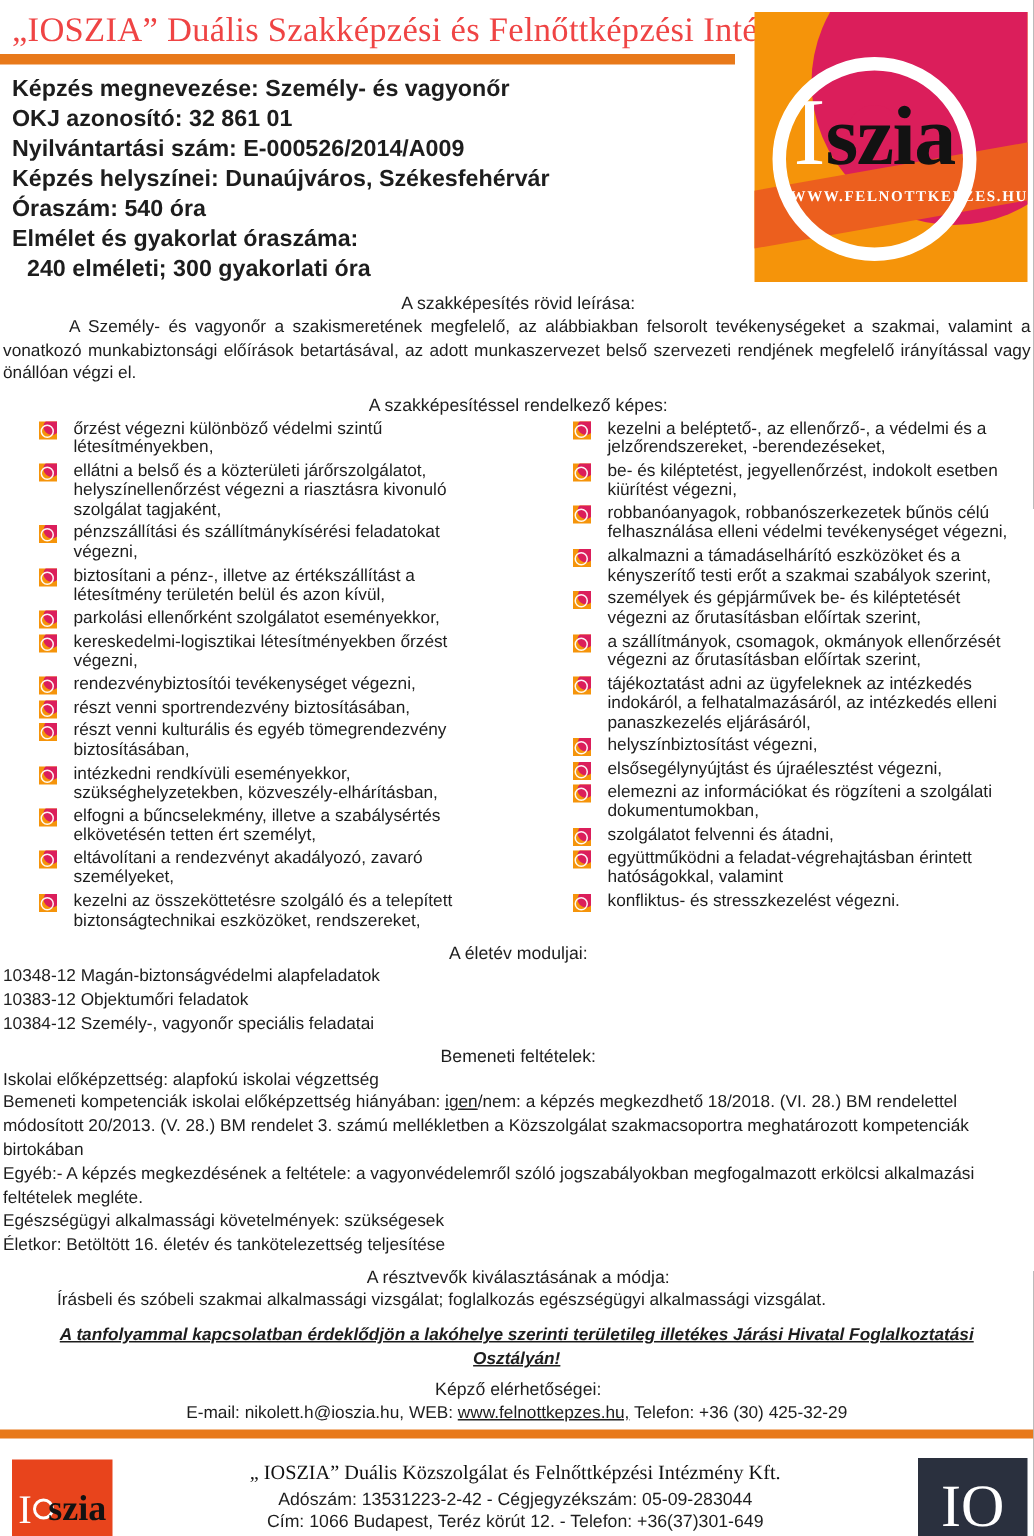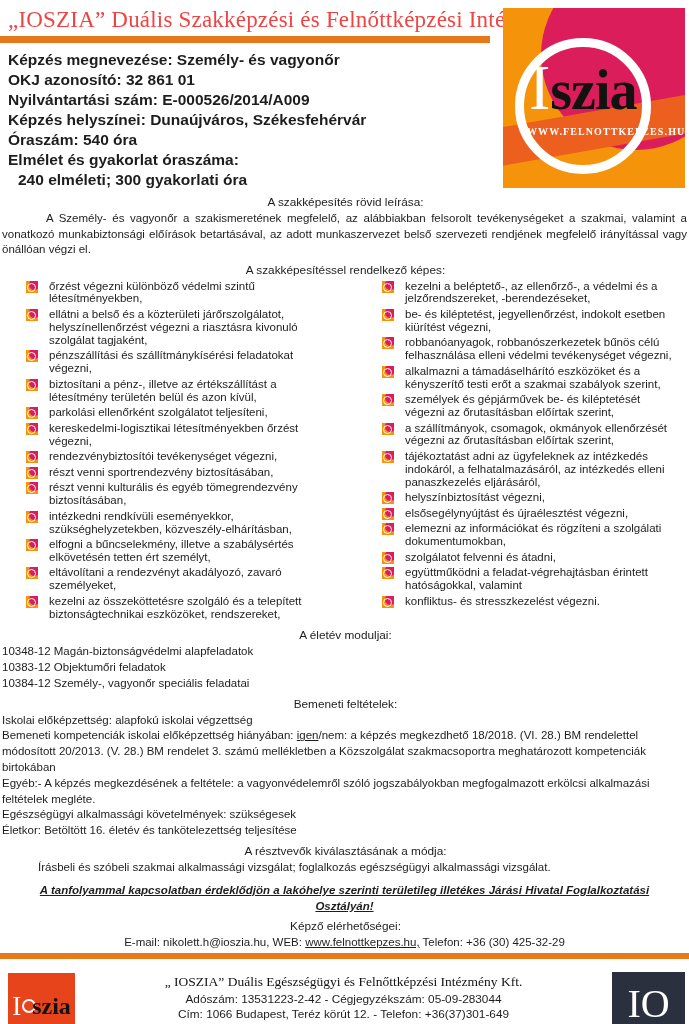--- a/index.html
+++ b/index.html
@@ -102,21 +102,21 @@
       <li>
           <span class="blt"></span>
           <span>pénzszállítási és szállítmánykísérési feladatokat végezni,</span>
         </li>
       <li>
           <span class="blt"></span>
           <span>biztosítani a pénz-, illetve az értékszállítást a létesítmény területén belül és azon kívül,</span>
         </li>
       <li>
           <span class="blt"></span>
-          <span>parkolási ellenőrként szolgálatot teljesíteni,</span>
+          <span>parkolási ellenőrként szolgálatot eseményekkor,</span>
         </li>
       <li>
           <span class="blt"></span>
           <span>kereskedelmi-logisztikai létesítményekben őrzést végezni,</span>
         </li>
       <li>
           <span class="blt"></span>
           <span>rendezvénybiztosítói tevékenységet végezni,</span>
         </li>
       <li>
@@ -222,21 +222,21 @@
 
   <div class="rule2"></div>
 
   <div class="footer">
     <div class="flogo-left">
       <span class="fi">I</span>
       <span class="fring"></span>
       <span class="fszia">szia</span>
     </div>
     <div class="fcenter">
-      <div class="fcompany">„ IOSZIA” Duális Egészségügyi és Felnőttképzési Intézmény Kft.</div>
+      <div class="fcompany">„ IOSZIA” Duális Közszolgálat és Felnőttképzési Intézmény Kft.</div>
       <div class="fline">Adószám: 13531223-2-42 - Cégjegyzékszám: 05-09-283044</div>
       <div class="fline">Cím: 1066 Budapest, Teréz körút 12. - Telefon: +36(37)301-649</div>
       <div class="fline">E-mail: kepzes@ioszia.hu - Web: www.felnottkepzes.hu</div>
 
     </div>
     <div class="flogo-right">IO</div>
   </div>
 
 </div>
 

